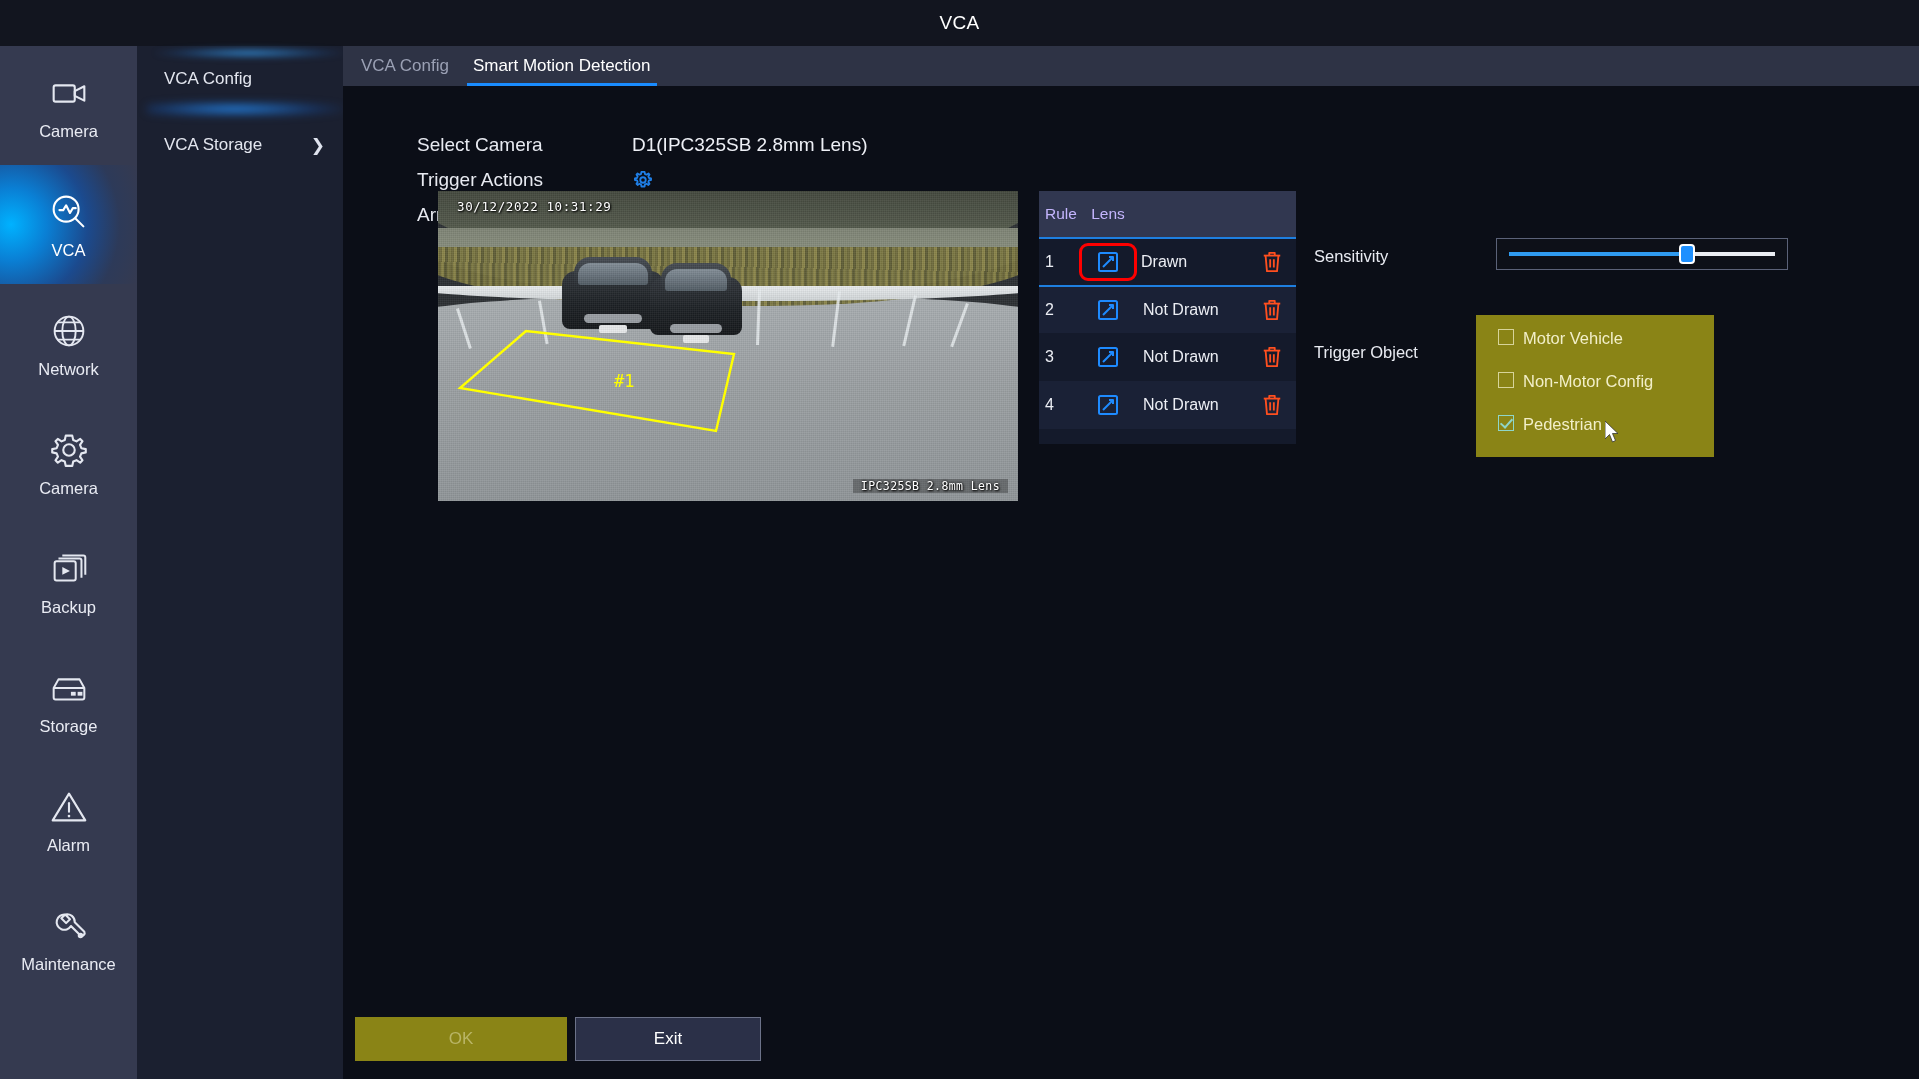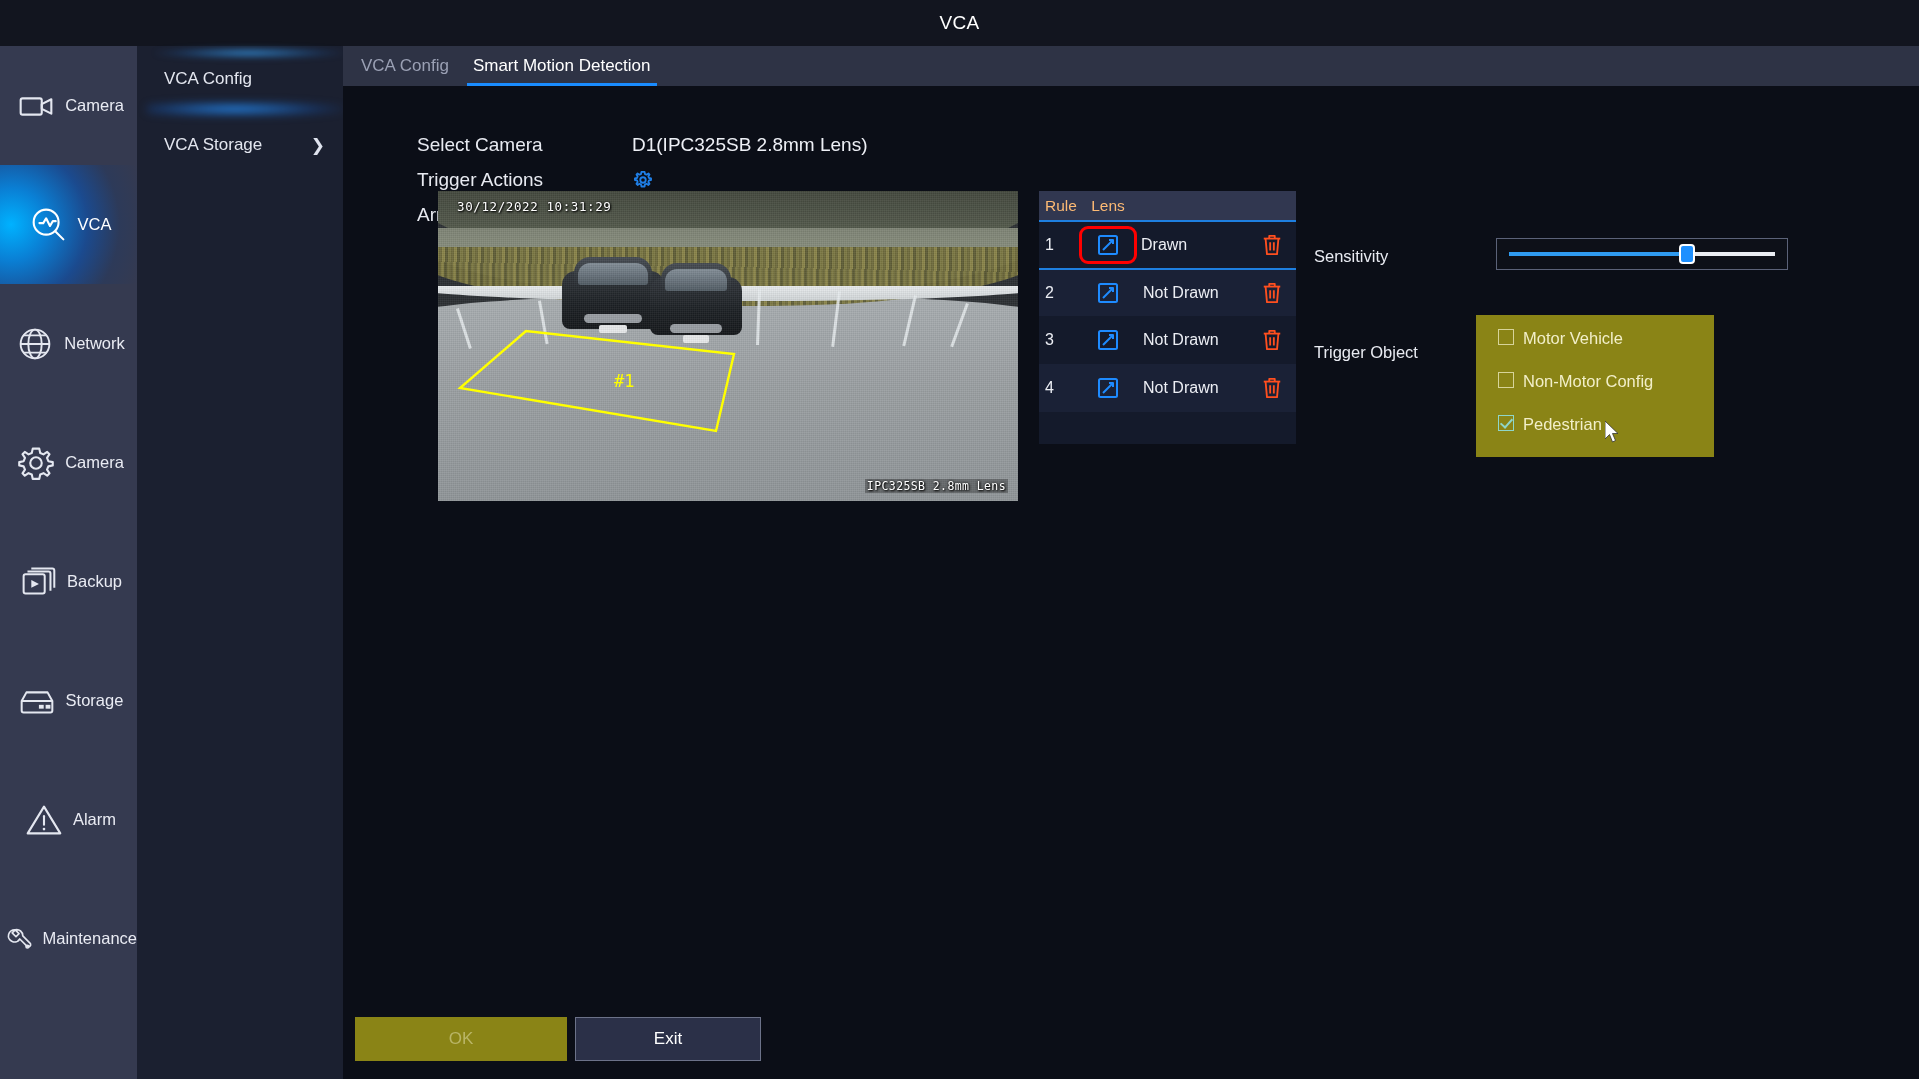--- a/index.html
+++ b/index.html
@@ -28,21 +28,21 @@
 
   
   .rail {
     position: absolute; left: 0; top: 46px;
     width: 137px; height: 1033px;
     background: #353a50;
   }
   .rail-item {
     position: relative;
     width: 137px; height: 119px;
-    display: flex; flex-direction: row;
+    display: flex; flex-direction: column;
     align-items: center; justify-content: center;
     gap: 6px;
     color: #e6e9f2;
     cursor: pointer;
   }
   .rail-item .label { font-size: 16.5px; color: #e9ebf3; }
   .rail-item.active {
     background:
       radial-gradient(circle at 8% 50%, #00b2ff 0%, #0a7fd4 26%, #1b4a8e 55%, #2d3a59 78%, #353a50 100%);
   }
@@ -195,34 +195,34 @@
     position: absolute; left: 19px; top: 8px;
     color: #fff; font-family: "DejaVu Sans Mono", monospace;
     font-size: 12.5px; letter-spacing: .6px;
     text-shadow: 0 0 3px #000, 1px 1px 2px #000;
   }
   .pv-cam {
     position: absolute; right: 10px; bottom: 8px;
     color: #fff; font-family: "DejaVu Sans Mono", monospace;
     font-size: 11.5px; letter-spacing: .4px;
     background: rgba(0,0,0,.28);
-    padding: 0 2px;
+    padding: 0 8px;
     text-shadow: 0 0 3px #000, 1px 1px 2px #000;
   }
 
   
   .ruletable {
     position: absolute; left: 1039px; top: 191px;
     width: 257px; height: 253px;
     background: #141a2b;
   }
   .rt-head {
     display: flex; align-items: center;
-    height: 29px; background: #313750;
-    color: #fdba74; font-size: 15.5px;
+    height: 46px; background: #313750;
+    color: #c4b5fd; font-size: 15.5px;
   }
   .rt-row {
     position: relative;
     display: flex; align-items: center;
     height: 48px; color: #eceef4; font-size: 16px;
   }
   .rt-row.sep-top { border-top: 2px solid #1e7fe0; }
   .rt-row.alt { background: #1a2136; }
   .c-rule { width: 38px; padding-left: 6px; }
   .c-draw { width: 62px; display: flex; align-items: center; justify-content: center; }

